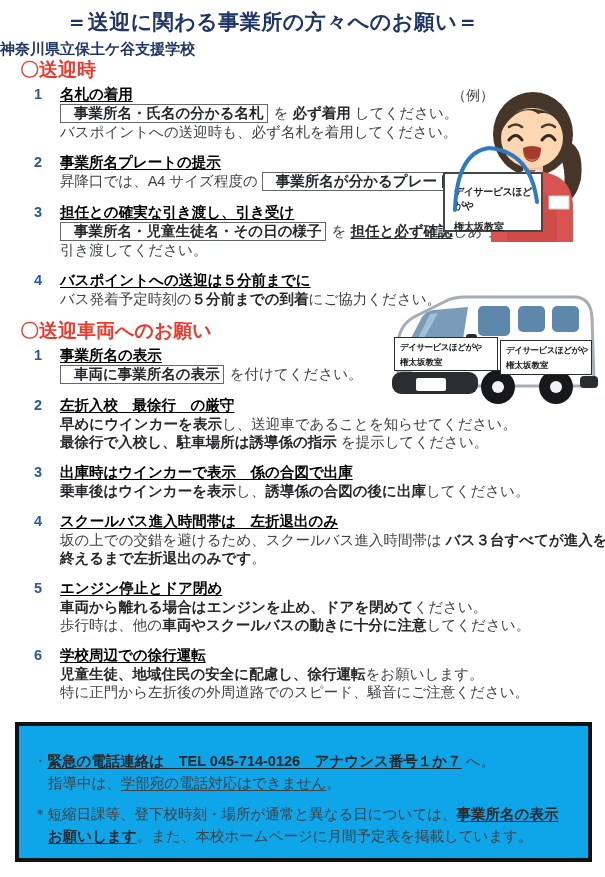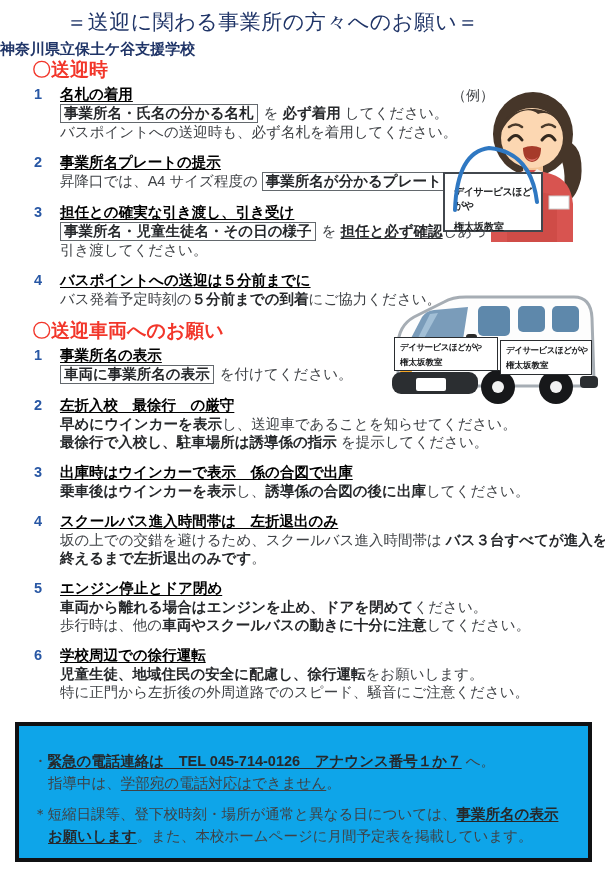--- a/index.html
+++ b/index.html
@@ -5,46 +5,46 @@
   html,body { margin:0; padding:0; background:#ffffff; }
   body { font-family: "Liberation Sans", "DejaVu Sans", sans-serif; }
   #page {
     position:relative; width:605px; height:877px; background:#ffffff;
     overflow:hidden; color:#3f4246;
   }
   
   .doc-title {
     position:absolute; top:8px; left:0; width:605px;
     text-align:center; padding-right:60px; box-sizing:border-box;
-    font-size:21px; font-weight:normal; color:#1f3467; letter-spacing:0.5px;
+    font-size:21px; font-weight:bold; color:#1f3467; letter-spacing:0.5px;
   }
   .school-name {
     position:absolute; top:40px; left:0; width:605px;
     text-align:left; padding-right:58px; box-sizing:border-box;
     font-size:15px; font-weight:bold; color:#1f3467;
   }
   
   #content { position:absolute; top:59px; left:20px; width:568px; font-size:14.5px; line-height:18px; }
-  .section-heading { font-size:19px; font-weight:bold; color:#f2362a; line-height:22px; margin:0 0 4px 12px; }
+  .section-heading { font-size:19px; font-weight:bold; color:#f2362a; line-height:22px; margin:0 0 4px 0; }
   .section-heading.second { margin-top:2px; }
   .item { position:relative; padding-left:40px; margin-bottom:12px; }
   .item-num { position:absolute; left:14px; top:0; font-weight:bold; color:#2857a4; }
   .item-title {
     font-weight:bold; color:#000000; text-decoration:underline; text-underline-offset:2px;
     margin-bottom:1px;
   }
   .line { white-space:nowrap; }
   
   .seg-n  { color:#3f4246; }
   .seg-b  { font-weight:bold; color:#26282b; }
   .seg-u  { color:#3f4246; text-decoration:underline; text-underline-offset:2px; }
   .seg-bu { font-weight:bold; color:#26282b; text-decoration:underline; text-underline-offset:2px; }
   .seg-box {
     font-weight:bold; color:#26282b; border:1.5px solid #63686d;
-    padding:0 3px 1px 3px; margin-right:2px; display:inline-block; line-height:16px;
+    padding:0 3px 1px 13px; margin-right:2px; display:inline-block; line-height:16px;
   }
   
   #notice-box {
     position:absolute; left:15px; top:722px; width:569px; height:132px;
     border:4px solid #101113; background:#0ea5e9; box-sizing:content-box;
     padding:0; font-size:14.5px;
   }
   .notice-inner { padding:24px 14px 0 14px; }
   .notice-line { line-height:22px; white-space:nowrap; }
   .notice-line.hang { padding-left:15px; }

